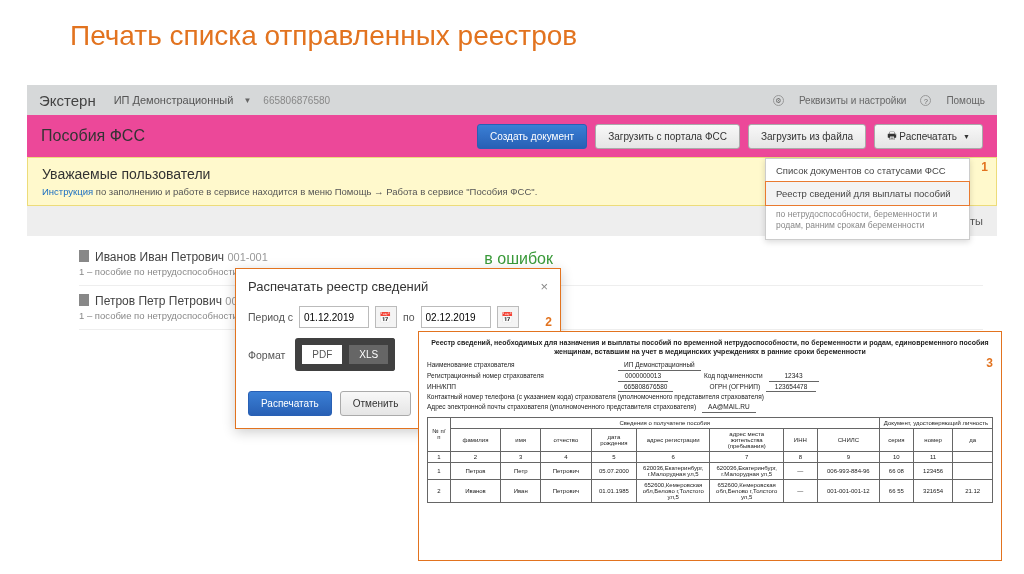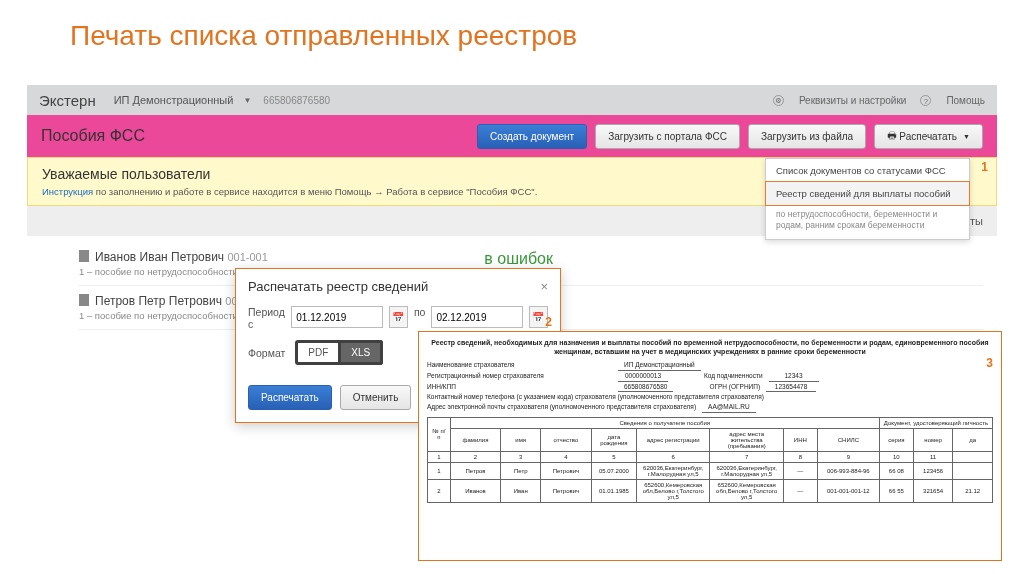--- a/index.html
+++ b/index.html
@@ -44,26 +44,26 @@
 .docrow .name .code { color: #999; font-size: 11px; }
 .docrow .sub { font-size: 9.5px; color: #888; margin-top: 2px; }
 .docrow .status { position: absolute; right: 430px; top: 8px; color: #3a9a3a; font-size: 16px; }
 .doc-icon { width: 10px; height: 12px; background: #888; display: inline-block; margin-right: 6px; vertical-align: -1px; }
 
 .modal { position: absolute; left: 235px; top: 268px; width: 326px; background: #fff; border: 1px solid #e2731f; box-shadow: 0 3px 12px rgba(0,0,0,.2); z-index: 10; }
 .modal-head { display: flex; align-items: center; padding: 10px 12px 8px; }
 .modal-head h4 { font-size: 13px; font-weight: 400; color: #333; }
 .modal-close { margin-left: auto; color: #888; cursor: pointer; font-size: 13px; }
 .modal-body { padding: 4px 12px 10px; font-size: 10.5px; color: #555; }
-.period-row { display: flex; gap: 6px; margin-bottom: 10px; }
-.date-in { width: 92px; height: 22px; border: 1px solid #bbb; padding: 0 4px; font-size: 10px; }
+.period-row { display: flex; align-items: center; gap: 6px; margin-bottom: 10px; }
+.date-in { width: 70px; height: 22px; border: 1px solid #bbb; padding: 0 4px; font-size: 10px; }
 .cal-btn { width: 22px; height: 22px; border: 1px solid #bbb; background: #f4f4f4; display: flex; align-items: center; justify-content: center; cursor: pointer; font-size: 10px; }
 .fmt-row { display: flex; align-items: center; gap: 10px; }
 .fmt-pill { display: flex; }
-.fmt-pill span { padding: 4px 10px; border: 3px solid #404040; font-size: 10px; cursor: pointer; }
+.fmt-pill span { padding: 4px 10px; border: 7px solid #404040; font-size: 10px; cursor: pointer; }
 .fmt-pill .pdf { background: #fff; color: #555; border-radius: 3px 0 0 3px; }
 .fmt-pill .xls { background: #666; color: #fff; border-radius: 0 3px 3px 0; border-left: none; }
 .modal-foot { padding: 10px 12px 12px; display: flex; gap: 8px; }
 .marker2 { position: absolute; right: 8px; top: 46px; color: #e2731f; font-size: 12px; font-weight: 600; }
 
 .report { position: absolute; left: 418px; top: 331px; width: 584px; height: 230px; background: #fff; border: 1px solid #e2731f; padding: 6px 8px; font-size: 6.5px; color: #222; z-index: 20; }
 .report h5 { text-align: center; font-size: 7px; font-weight: 700; line-height: 1.3; margin-bottom: 4px; }
 .marker3 { position: absolute; right: 8px; top: 24px; color: #e2731f; font-size: 12px; font-weight: 600; }
 .rmeta { margin: 3px 0; line-height: 1.5; }
 .rmeta .row { display: flex; gap: 6px; }

